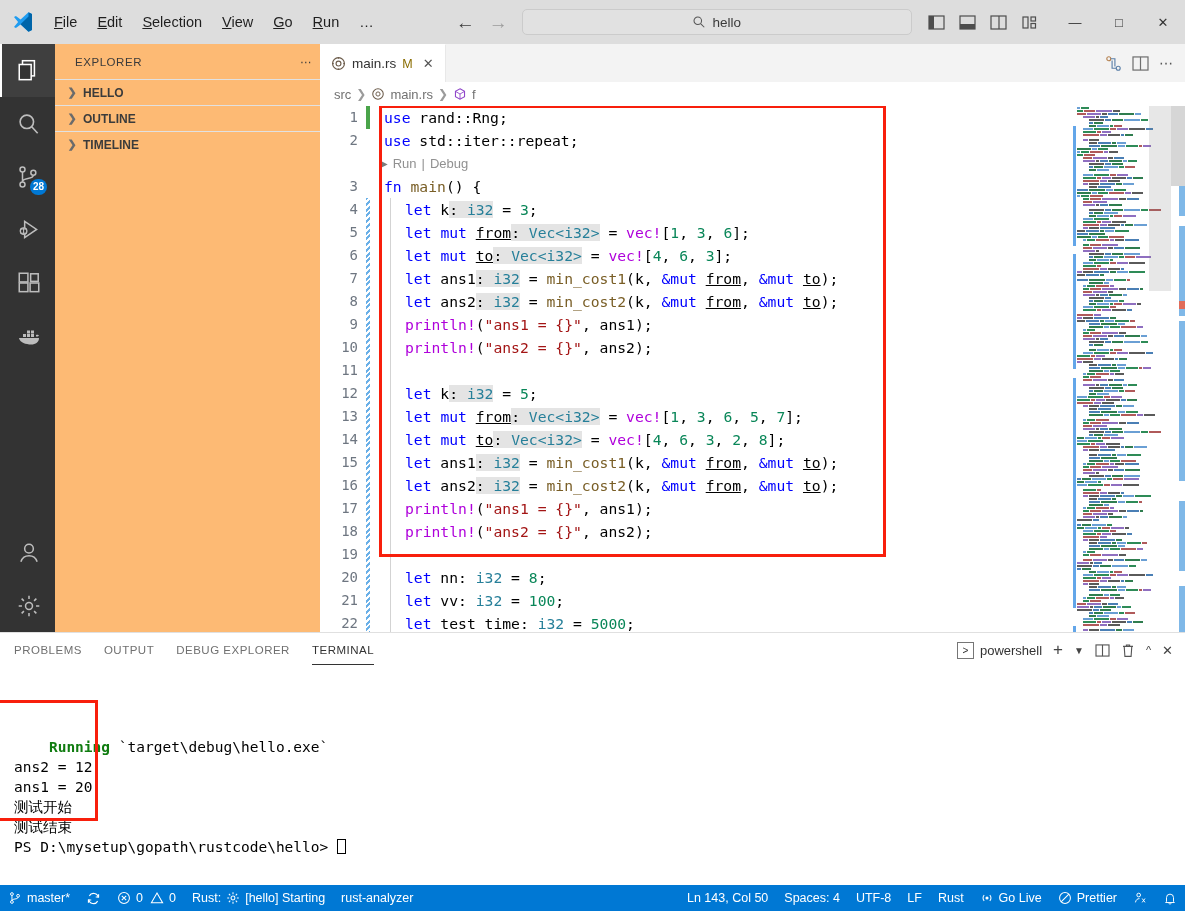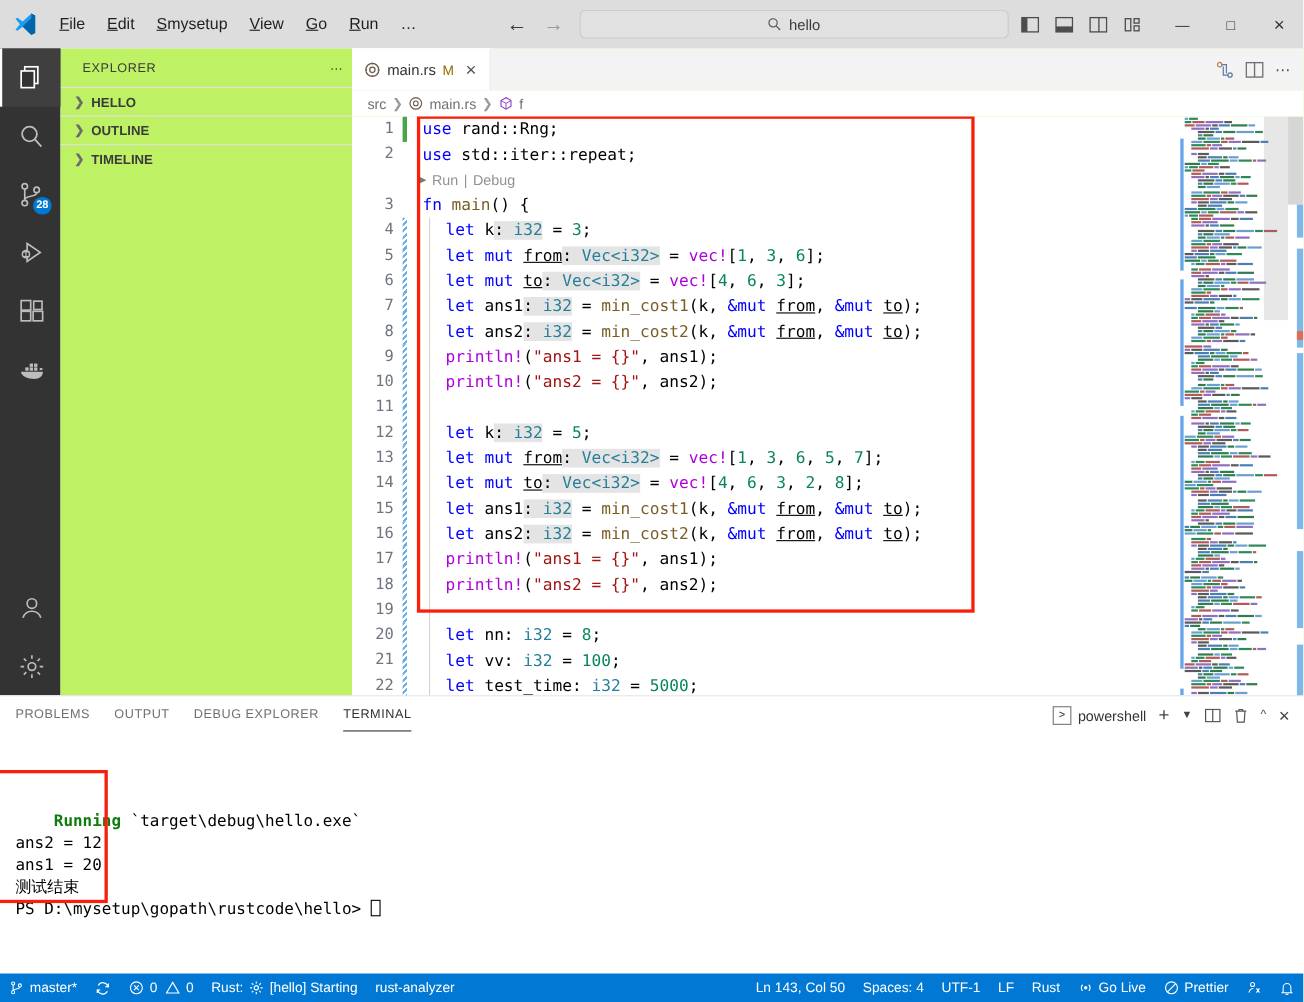--- a/index.html
+++ b/index.html
@@ -47,34 +47,34 @@
          position: relative; border-left: 2px solid transparent; }
   .act.active { border-left: 2px solid #ffffff; background: #3f3f3f; }
   .badge {
     position: absolute; right: 8px; bottom: 8px; background: #0078d4; color: #fff;
     font-size: 10px; border-radius: 9px; min-width: 17px; height: 16px; line-height: 16px;
     text-align: center; padding: 0 3px; font-weight: 600;
   }
   .act-bottom { margin-top: auto; }
 
   
-  .sidebar { width: 265px; background: #bef264; flex: 0 0 265px; display: flex; flex-direction: column; }
+  .sidebar { width: 265px; background: #fdba74; flex: 0 0 265px; display: flex; flex-direction: column; }
   .sb-head {
     height: 35px; display: flex; align-items: center; justify-content: space-between;
     padding: 0 8px 0 20px; font-size: 11.5px; letter-spacing: .55px; color: #3b3b3b;
   }
   .sb-sec {
     height: 26px; display: flex; align-items: center; gap: 4px; padding-left: 10px;
     font-size: 12px; font-weight: bold; color: #3b3b3b; border-top: 1px solid #e1e1e1;
   }
   .sb-sec:first-of-type { border-top: none; }
   .chev { color: #6b6b6b; font-size: 11px; width: 14px; text-align: center; }
 
   
-  .editorgroup { flex: 1; display: flex; flex-direction: column; min-width: 0; background: #bef264; }
+  .editorgroup { flex: 1; display: flex; flex-direction: column; min-width: 0; background: #c2410c; }
   .tabsrow { height: 38px; background: #f3f3f3; display: flex; align-items: stretch; position: relative; }
   .tab {
     background: #ffffff; display: flex; align-items: center; gap: 6px; padding: 0 11px;
     font-size: 13.5px; color: #333; border-right: 1px solid #e8e8e8; border-top: 1px solid #ffffff;
   }
   .tab .dirty { color: #8a6d00; font-size: 12.5px; }
   .tab .tclose { color: #555; font-size: 13px; margin-left: 4px; }
   .tab .tname { color: #333; }
   .tabactions { margin-left: auto; display: flex; align-items: center; gap: 10px; padding-right: 12px; }
 
@@ -167,21 +167,21 @@
 <div class="titlebar">
   <div class="vs-logo">
     <svg width="24" height="24" viewBox="0 0 24 24">
       <path d="M18.5 2.2 10.6 9.6 5.9 6.1 4 7l4.1 5L4 17l1.9.9 4.7-3.5 7.9 7.4L22 20V4z" fill="#1f9cf0"></path>
       <path d="M18.5 2.2 22 4v16l-3.5 1.8-8-7.6 8-7.6z" fill="#0065a9"></path>
     </svg>
   </div>
   <div class="menu">
     <div class="menu-item"><u>F</u><span>ile</span></div>
     <div class="menu-item"><u>E</u><span>dit</span></div>
-    <div class="menu-item"><u>S</u><span>mysetup</span></div>
+    <div class="menu-item"><u>S</u><span>election</span></div>
     <div class="menu-item"><u>V</u><span>iew</span></div>
     <div class="menu-item"><u>G</u><span>o</span></div>
     <div class="menu-item"><u>R</u><span>un</span></div>
     <div class="menu-item">…</div>
   </div>
   <div class="nav-arrows">
     <span class="arrow">←</span>
     <span class="arrow dim">→</span>
   </div>
   <div class="qsearch">
@@ -1404,21 +1404,21 @@
         <svg width="14" height="15" viewBox="0 0 14 15">
             <path d="M2 3.4h10M5.4 3.4V2h3.2v1.4M3.2 3.4l.7 10h6.2l.7-10" fill="none" stroke="#555" stroke-width="1.1"></path>
           </svg>
       </span>
       <span style="font-size:11px;">^</span>
       <span style="font-size:13px;">✕</span>
     </div>
   </div>
   <div class="terminal" id="terminal">
     <div class="annot" id="annot-term" style="left: -12px; top: 33px; width: 110px; height: 121px;"></div>
-  <div>    <span class="t-green">Running</span> `target\debug\hello.exe`</div><div>ans2 = 12</div><div>ans1 = 20</div><div>测试结束</div><div>PS D:\mysetup\gopath\rustcode\hello&gt; <span class="cursorblk"></span></div></div>
+  <div>    <span class="t-green">Running</span> `target\debug\hello.exe`</div><div>ans2 = 12</div><div>ans1 = 20</div><div>测试开始</div><div>测试结束</div><div>PS D:\mysetup\gopath\rustcode\hello&gt; <span class="cursorblk"></span></div></div>
 </div>
 
 <div class="statusbar">
   <div class="sb-l">
     <div class="sb-i">
       <svg width="14" height="14" viewBox="0 0 16 16">
           <circle cx="4.5" cy="3.5" r="1.6" fill="none" stroke="#fff" stroke-width="1.1"></circle>
           <circle cx="4.5" cy="12.5" r="1.6" fill="none" stroke="#fff" stroke-width="1.1"></circle>
           <circle cx="11.5" cy="5.5" r="1.6" fill="none" stroke="#fff" stroke-width="1.1"></circle>
           <path d="M4.5 5.1v5.8M11.5 7.1c0 2.8-7 1.3-7 3.9" fill="none" stroke="#fff" stroke-width="1.1"></path>
@@ -1450,21 +1450,21 @@
         </svg>
       <span>[hello] Starting</span>
     </div>
     <div class="sb-i">
       <span>rust-analyzer</span>
     </div>
   </div>
   <div class="sb-r">
     <div class="sb-i">Ln 143, Col 50</div>
     <div class="sb-i">Spaces: 4</div>
-    <div class="sb-i">UTF-1</div>
+    <div class="sb-i">UTF-8</div>
     <div class="sb-i">LF</div>
     <div class="sb-i">Rust</div>
     <div class="sb-i">
       <svg width="14" height="14" viewBox="0 0 16 16">
           <circle cx="8" cy="8" r="1.8" fill="#fff"></circle>
           <path d="M4.8 4.8a4.5 4.5 0 0 0 0 6.4M11.2 4.8a4.5 4.5 0 0 1 0 6.4" fill="none" stroke="#fff" stroke-width="1.2"></path>
         </svg>
       <span>Go Live</span>
     </div>
     <div class="sb-i">

